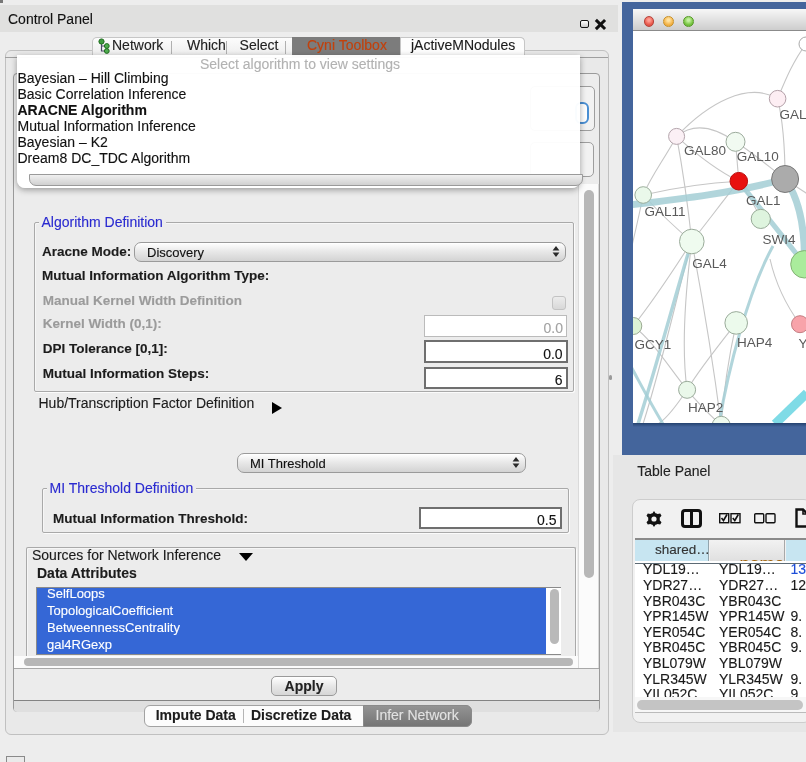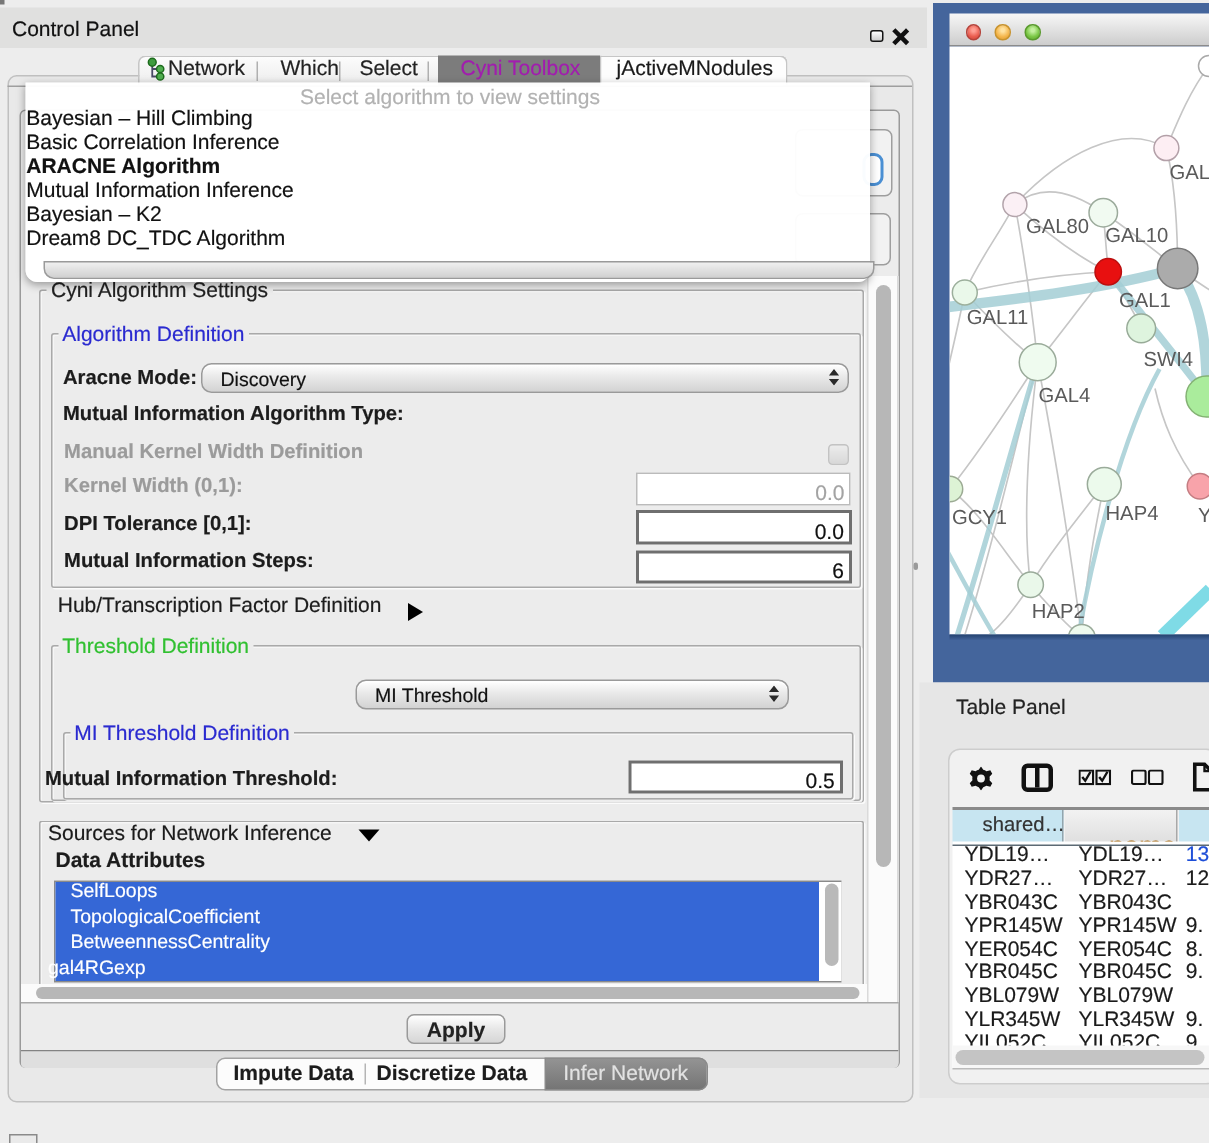--- a/index.html
+++ b/index.html
@@ -39,34 +39,31 @@
 <div class="abs" style="left:5px;top:56.5px;width:603px;height:1px;background:#9f9f9f"></div>
 <svg class="abs" style="left:98px;top:38px" width="13" height="16" viewBox="0 0 13 16">
   <path d="M3.5 6 L3.5 13 L7 13 M3.5 8 L8 8" stroke="#4a4a66" stroke-width="1.2" fill="none"></path>
   <circle cx="3.5" cy="3.5" r="2.6" fill="#3f9c3f" stroke="#1e6b1e"></circle>
   <circle cx="8.8" cy="8" r="2.4" fill="#4fae4f" stroke="#1e6b1e"></circle>
   <circle cx="8.8" cy="13" r="2.4" fill="#4fae4f" stroke="#1e6b1e"></circle>
 </svg>
 <div class="abs t13" style="left:112px;top:37.4px;color:#222;font-size:14px">Network</div>
 <div class="abs t13" style="left:187px;top:37.4px;color:#222;font-size:14px">Which</div>
 <div class="abs t13" style="left:239.6px;top:37.4px;color:#222;font-size:14px">Select</div>
-<div class="abs t13" style="left:307px;top:37.4px;color:#a21caf;font-size:14px">Cyni Toolbox</div>
+<div class="abs t13" style="left:307px;top:37.4px;color:#c2410c;font-size:14px">Cyni Toolbox</div>
 <div class="abs t13" style="left:411px;top:37.4px;color:#1a1a1a;font-size:14px">jActiveMNodules</div>
 <div class="abs" style="left:171px;top:41px;width:1px;height:13px;background:#b0b0b0"></div>
 <div class="abs" style="left:226px;top:41px;width:1px;height:13px;background:#b0b0b0"></div>
 <div class="abs" style="left:285px;top:41px;width:1px;height:13px;background:#b0b0b0"></div>
 
 <div class="abs" style="left:13px;top:73px;width:587px;height:639px;background:#ececec;border:1px solid #9a9a9a;border-radius:4px"></div>
 <div class="abs" style="left:14px;top:700px;width:585px;height:11.5px;background:#dfdfdf;border-top:1px solid #838383;border-radius:0 0 3px 3px"></div>
 
 <div class="abs" style="left:0;top:0;width:806px;height:762px">
 
-<div class="fs" style="left:26px;top:193px;width:550px;height:342px">
-        <span style="color:#222">Cyni Algorithm Settings</span>
-      </div>
 
 <div class="fs" style="left:33.5px;top:222px;width:540px;height:170px">
         <span style="color:#2a2ad0">Algorithm Definition</span>
       </div>
 
 <div class="lbl" style="left:42px;top:243.5px">Aracne Mode:</div>
 <div class="combo" style="left:134px;top:242px;width:432px;height:19.5px">
         <div class="tx">Discovery</div>
   <svg class="ar" viewBox="0 0 8 11">
           <path d="M4 0 L7.4 4.4 L0.6 4.4 Z M4 11 L7.4 6.6 L0.6 6.6 Z" fill="#2a2a2a"></path>
@@ -83,47 +80,44 @@
 
 <div class="lbl" style="left:42.7px;top:340.5px">DPI Tolerance [0,1]:</div>
 <div class="inp" style="left:423.6px;top:340.3px;width:144px;height:23px">0.0</div>
 
 <div class="lbl" style="left:42.7px;top:365.5px">Mutual Information Steps:</div>
 <div class="inp" style="left:423.6px;top:366.6px;width:144px;height:22.5px">6</div>
 
 <div class="abs t14" style="left:38.5px;top:395.3px;color:#1c1c1c">Hub/Transcription Factor Definition</div>
 <div class="tri-r" style="left:272px;top:401.5px"></div>
 
-<div class="fs" style="left:33.5px;top:430px;width:540px;height:104px">
-        <span style="color:#30c030">Threshold Definition</span>
-      </div>
 <div class="combo" style="left:237px;top:452.5px;width:289px;height:20.5px">
         <div class="tx">MI Threshold</div>
   <svg class="ar" viewBox="0 0 8 11">
           <path d="M4 0 L7.4 4.4 L0.6 4.4 Z M4 11 L7.4 6.6 L0.6 6.6 Z" fill="#2a2a2a"></path>
         </svg>
       </div>
 
 <div class="fs" style="left:41.5px;top:487.7px;width:527px;height:45px">
         <span style="color:#2a2ad0">MI Threshold Definition</span>
       </div>
-<div class="lbl" style="left:30px;top:510.5px">Mutual Information Threshold:</div>
+<div class="lbl" style="left:53px;top:510.5px">Mutual Information Threshold:</div>
 <div class="inp" style="left:419px;top:506.5px;width:142.5px;height:22.8px">0.5</div>
 
 <div class="fs" style="left:26px;top:547px;width:550px;height:120px;border-bottom:none">
         <span style="color:#1a1a1a;top:-1px;left:5px;background:transparent;padding:0">Sources for Network Inference</span>
       </div>
 <div class="tri-d" style="left:238.5px;top:552.5px"></div>
 <div class="lbl" style="left:37px;top:565.1px;font-size:14px">Data Attributes</div>
 <div class="abs" style="left:36px;top:587px;width:525px;height:68px;background:#fff;border:1px solid #8a8a8a"></div>
 <div class="abs" style="left:37px;top:588px;width:509px;height:66px;background:#3567d6"></div>
 <div class="abs t13" style="left:47px;top:586.2px;color:#fff">SelfLoops</div>
 <div class="abs t13" style="left:47px;top:603.1px;color:#fff">TopologicalCoefficient</div>
 <div class="abs t13" style="left:47px;top:620px;color:#fff">BetweennessCentrality</div>
-<div class="abs t13" style="left:32px;top:636.9px;color:#fff">gal4RGexp</div>
+<div class="abs t13" style="left:47px;top:636.9px;color:#fff">gal4RGexp</div>
 <div class="abs" style="left:546.5px;top:588px;width:14px;height:66px;background:#fff"></div>
 <div class="abs" style="left:549.5px;top:589px;width:9.5px;height:54.5px;background:#b9b9b9;border-radius:5px"></div>
 
 <div class="abs" style="left:577.5px;top:184px;width:21px;height:484px;background:#fbfbfb;border-left:1px solid #dadada;border-right:1px solid #dadada"></div>
 <div class="abs" style="left:583.8px;top:190px;width:10px;height:388px;background:#b7b7b7;border-radius:5px"></div>
 <div class="abs" style="left:14px;top:655.5px;width:564px;height:12.5px;background:#fbfbfb"></div>
 <div class="abs" style="left:23.5px;top:657.8px;width:549px;height:8.7px;background:#b7b7b7;border-radius:4.4px"></div>
 <div class="abs" style="left:14px;top:668px;width:585px;height:1px;background:#a8a8a8"></div>
 
 <div class="abs" style="left:271px;top:676px;width:66px;height:20px;border:1px solid #9a9a9a;border-radius:5px;background:linear-gradient(#ffffff,#e7e7e7 50%,#d6d6d6);text-align:center;font-size:14px;font-weight:bold;color:#222;line-height:18px">Apply</div>

